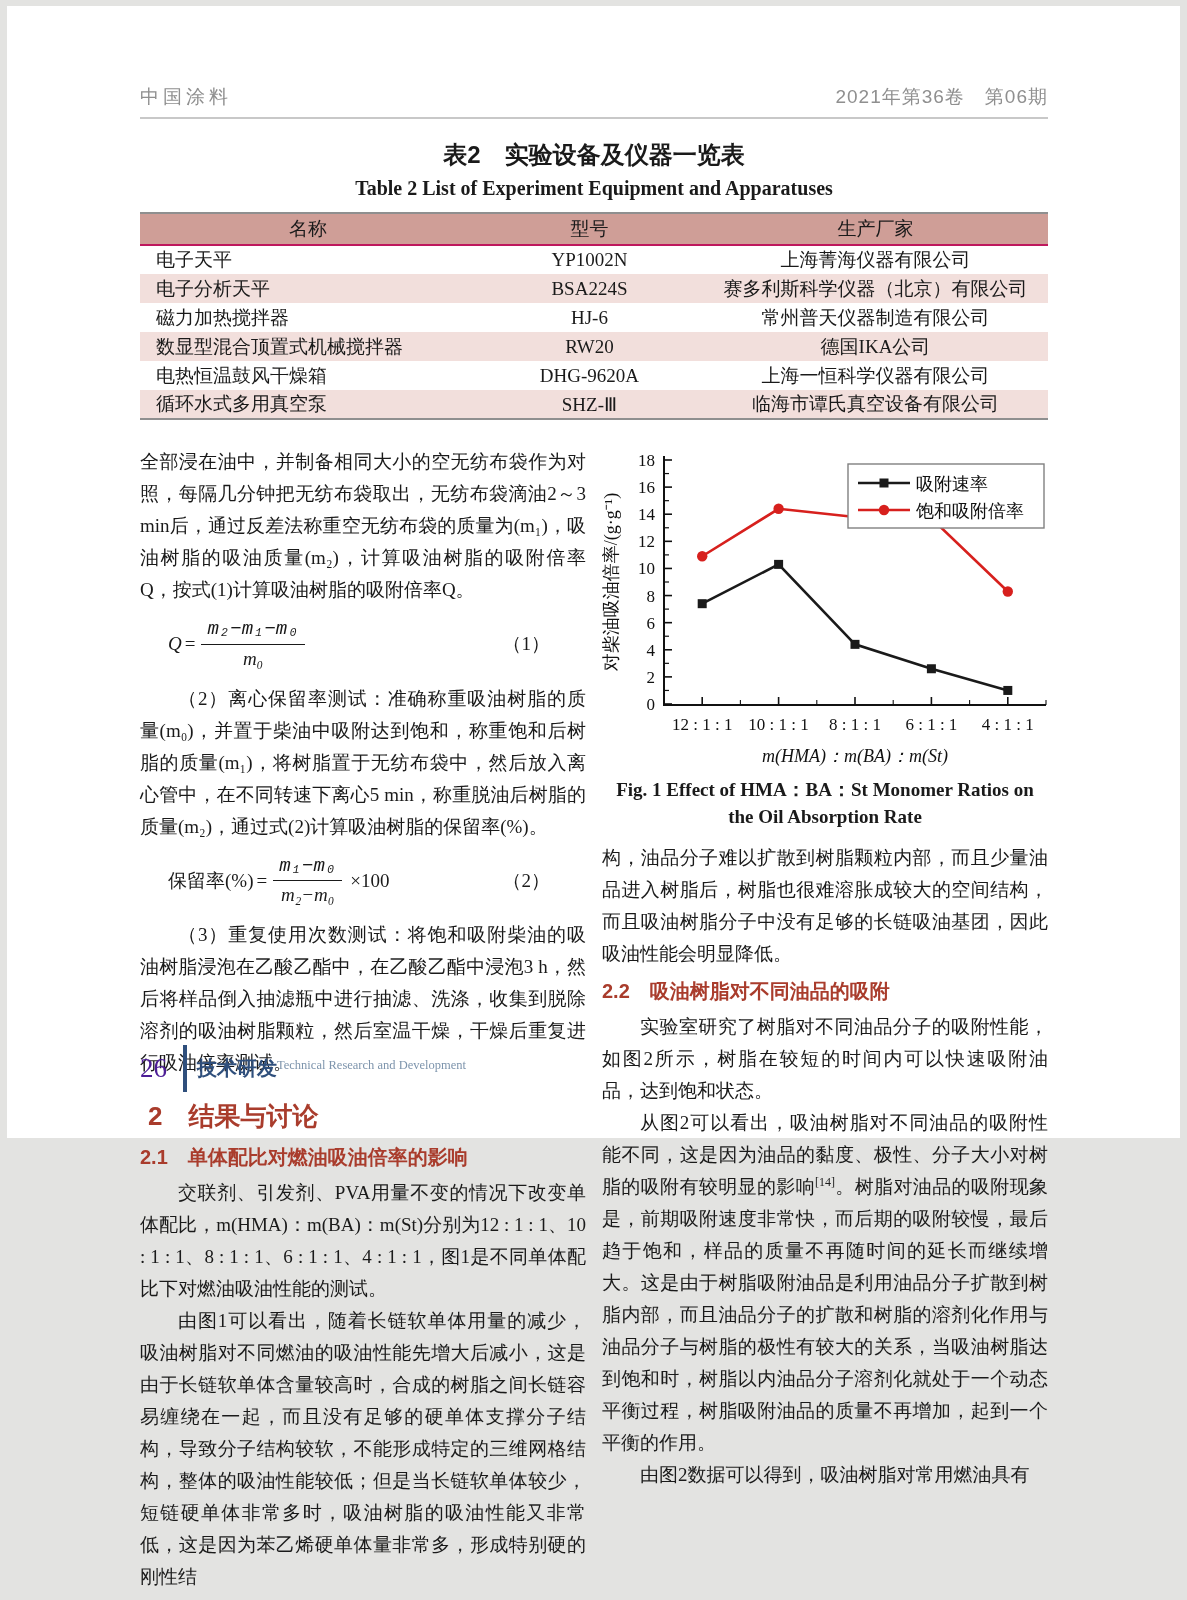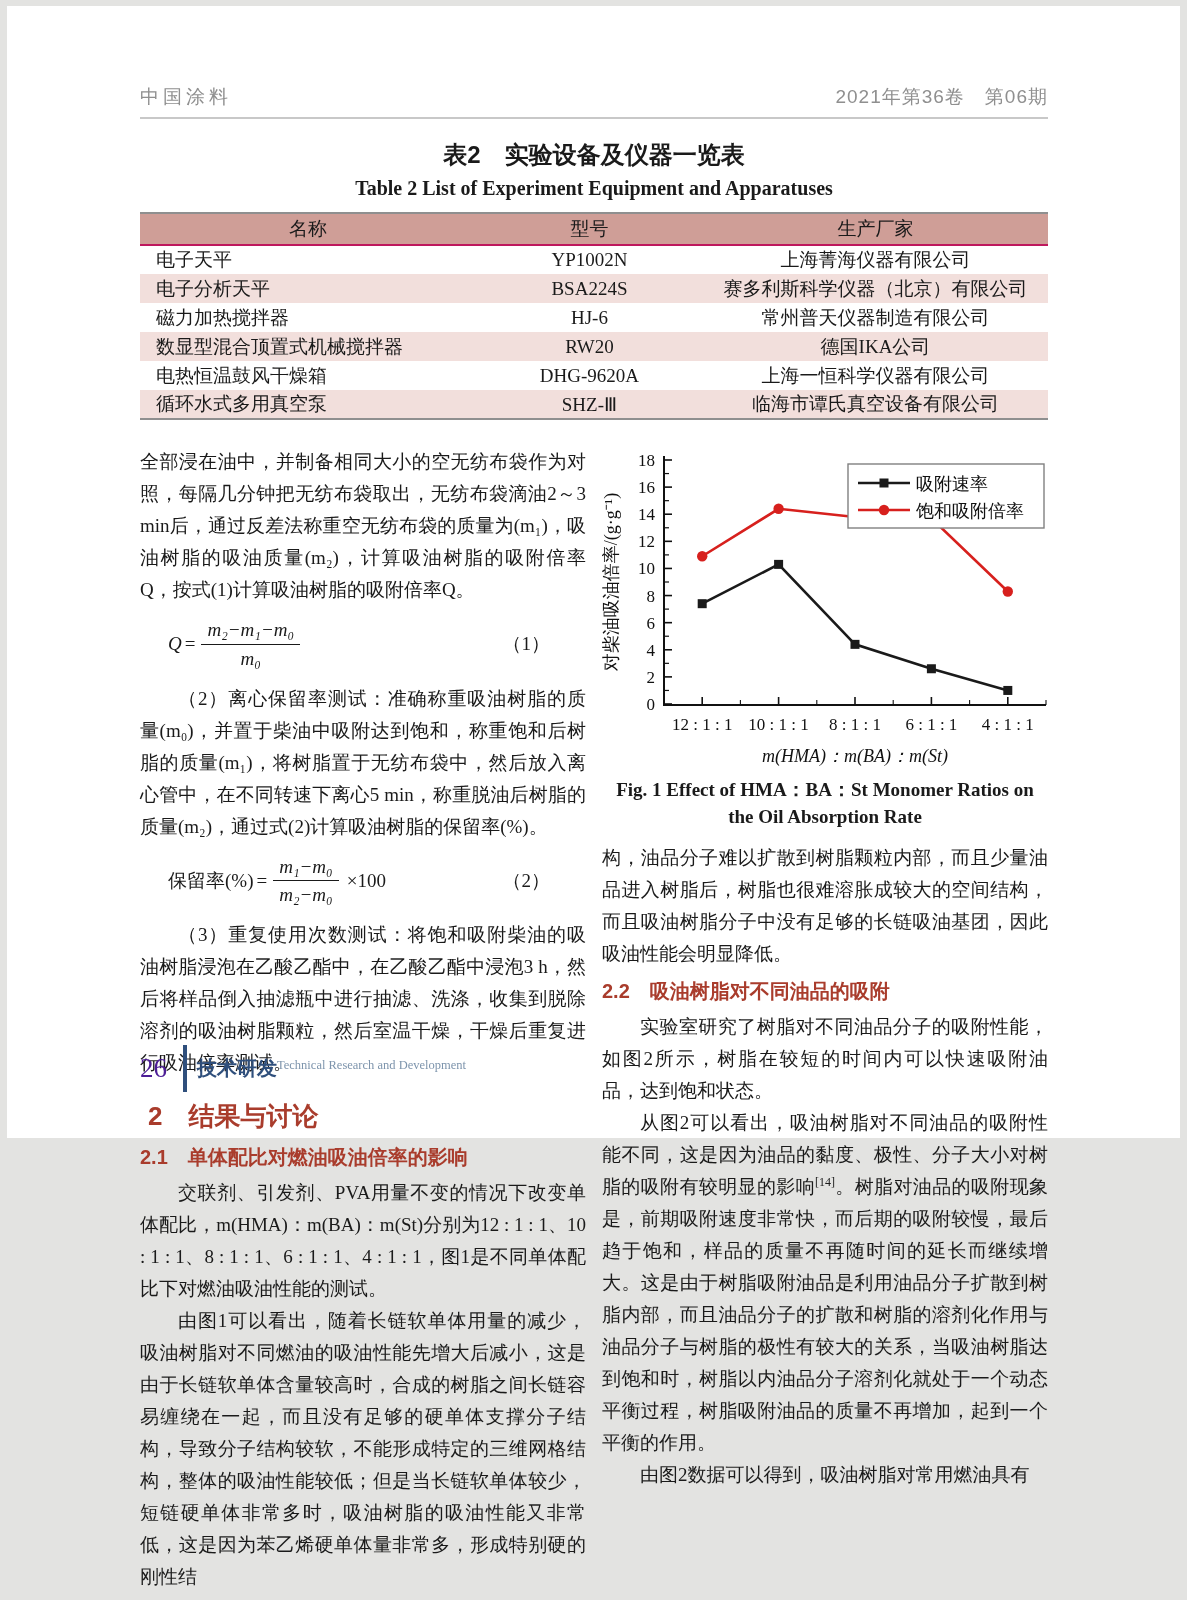--- a/index.html
+++ b/index.html
@@ -28,21 +28,21 @@
   .cols { display:flex; gap:16px; margin-top:26px; }
   .col { flex:1; min-width:0; text-align:justify; }
   .col p { font-size:19px; line-height:32px; text-indent:2em; word-break:break-all; }
   .col p.cont { text-indent:0; }
 
   
   .formula { display:flex; align-items:center; font-size:19px; margin:12px 0 12px 28px; }
   .var { font-style:italic; }
   .eq { margin:0 6px 0 3px; }
   .frac { display:inline-flex; flex-direction:column; align-items:center; line-height:1.25; }
-  .frac .num { padding:0 6px 2px; border-bottom:1.5px solid #1a1a1a; }
+  .frac .num { padding:0 6px 2px; border-bottom:1.5px solid #1a1a1a;font-family:Liberation Mono, monospace; }
   .frac .den { padding-top:2px; }
   .mult { margin-left:8px; }
   .ftag { margin-left:auto; margin-right:36px; }
 
   
   h2 { color:#a93c2c; font-family:"Liberation Sans", sans-serif; font-size:26px; font-weight:bold; margin:20px 8px 10px; }
   h3 { color:#a93c2c; font-family:"Liberation Sans", sans-serif; font-size:20px; font-weight:bold; margin:8px 0 6px; }
 
   
   figure { margin:2px 0 12px; }

